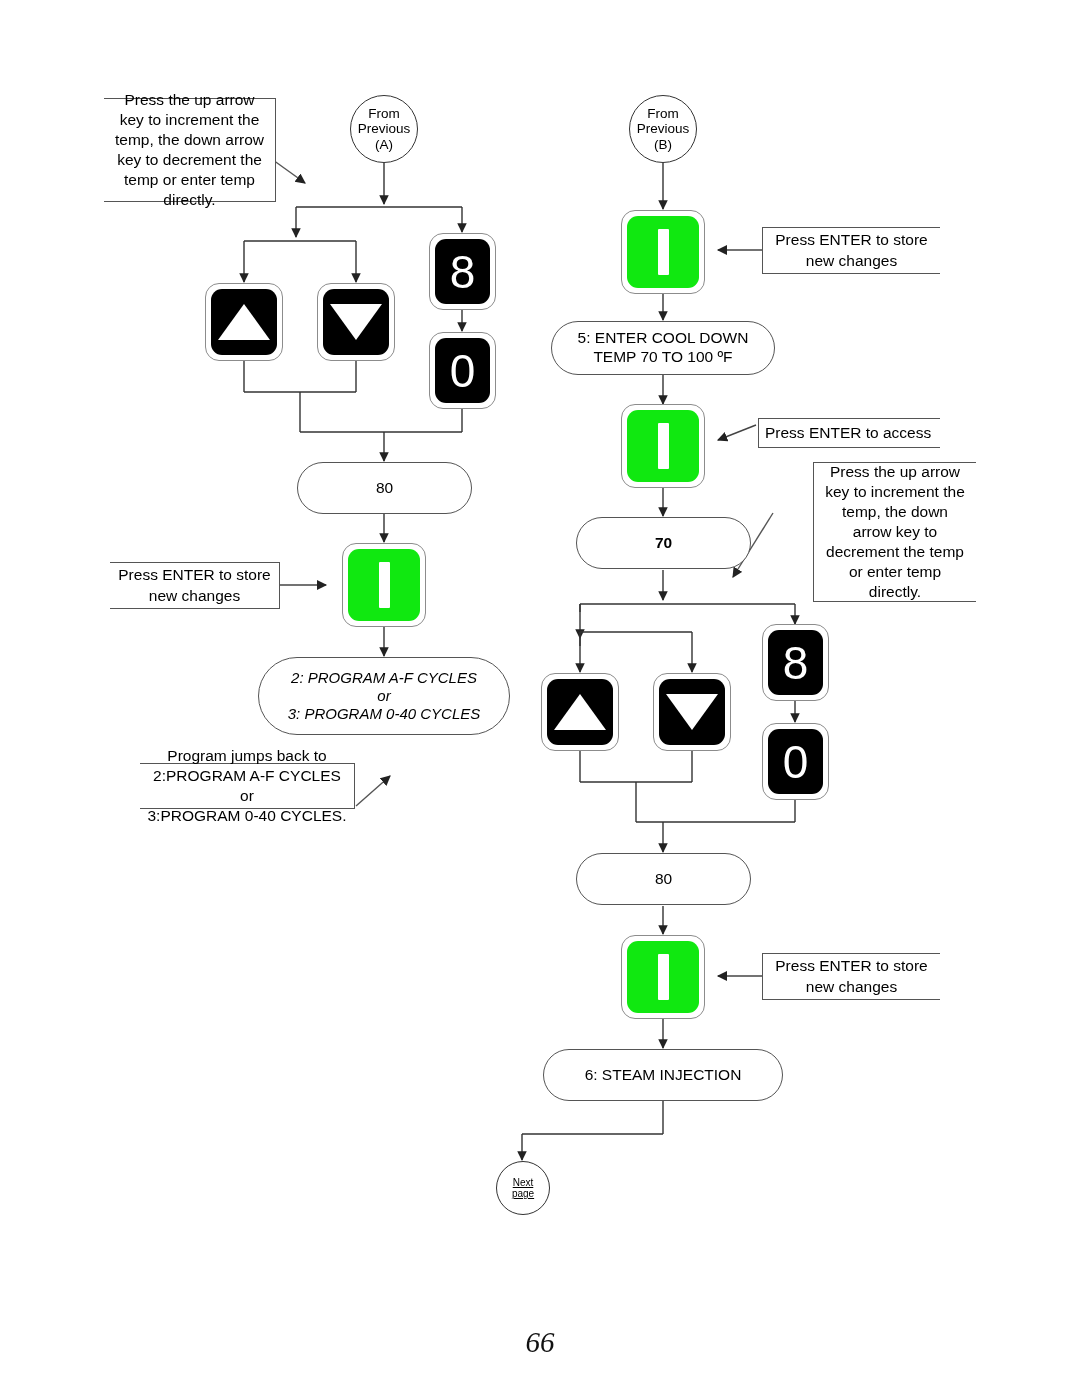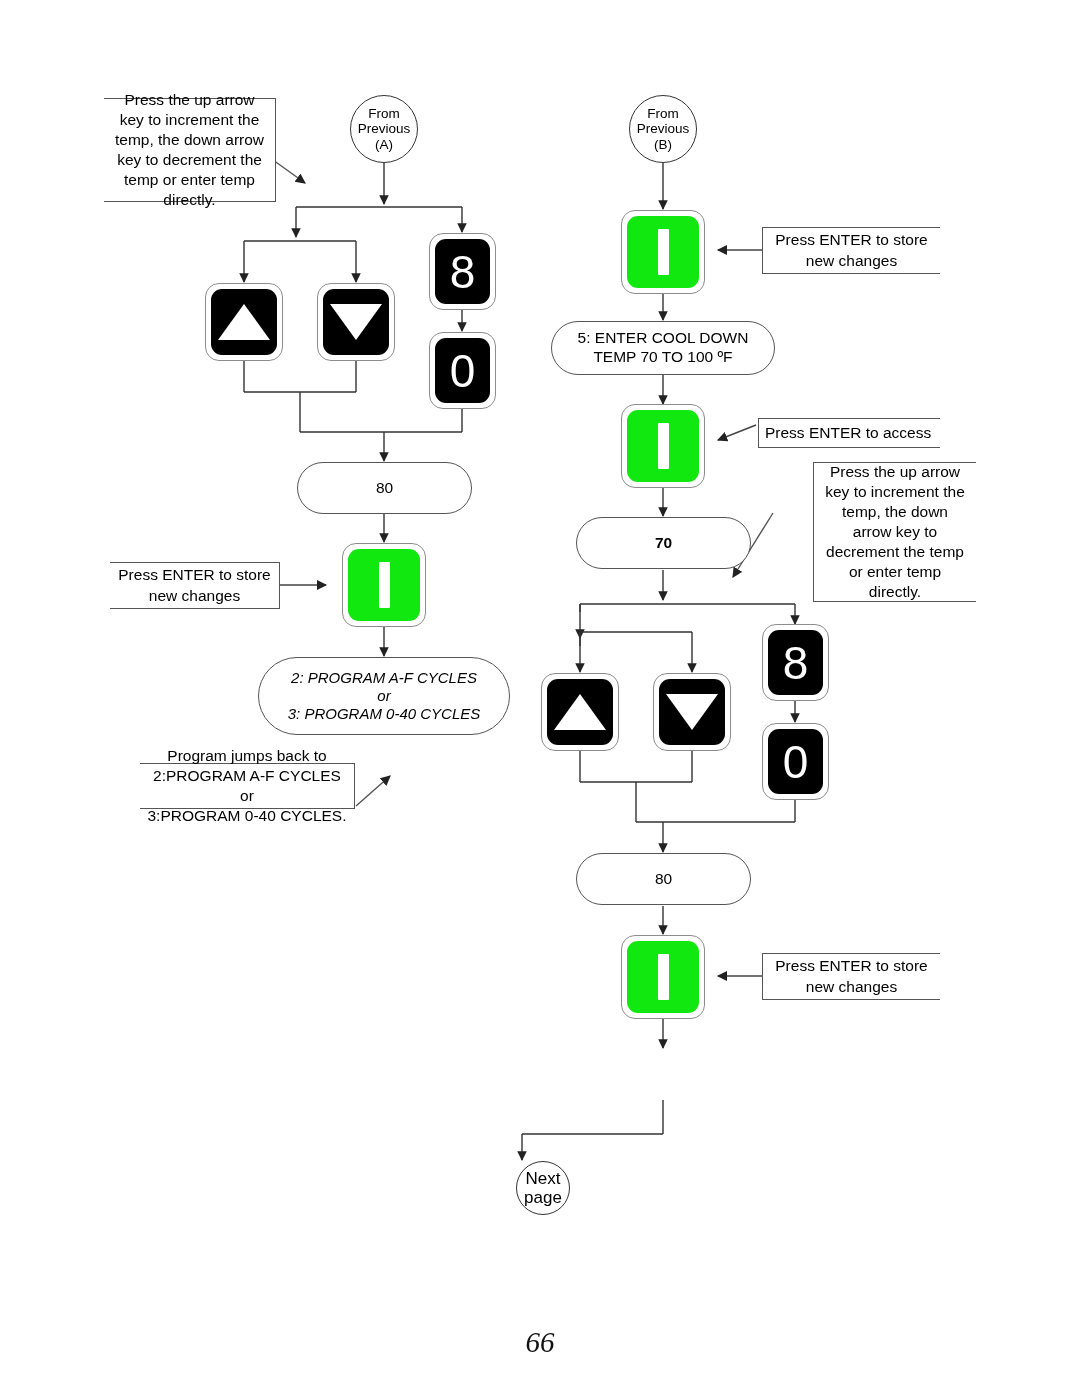--- a/index.html
+++ b/index.html
@@ -327,21 +327,24 @@
   <div class="node key green" style="left:621px;top:935px;width:84px;height:84px;">
     <div class="face">
       <div class="bar"></div>
     </div>
   </div>
 
   <div class="node note br-left t-center" style="left:762px;top:953px;width:178px;height:47px;padding:2px 7px;">
     <span class="txt">Press ENTER to store new changes</span>
   </div>
 
-
-  <div class="node circ" style="left:516px;top:1161px;width:54px;height:54px;font-size:17px;">
+  <div class="node stadium" style="left:543px;top:1049px;width:240px;height:52px;font-size:15.5px;">
+    <span>6: STEAM INJECTION</span>
+  </div>
+
+  <div class="node circ" style="left:496px;top:1161px;width:54px;height:54px;font-size:10px;text-decoration:underline;">
     <span>Next</span>
     <span>page</span>
   </div>
 
   <div class="pagenum" style="top:1326px;">66</div>
 
 </div>
 
 </body></html>

